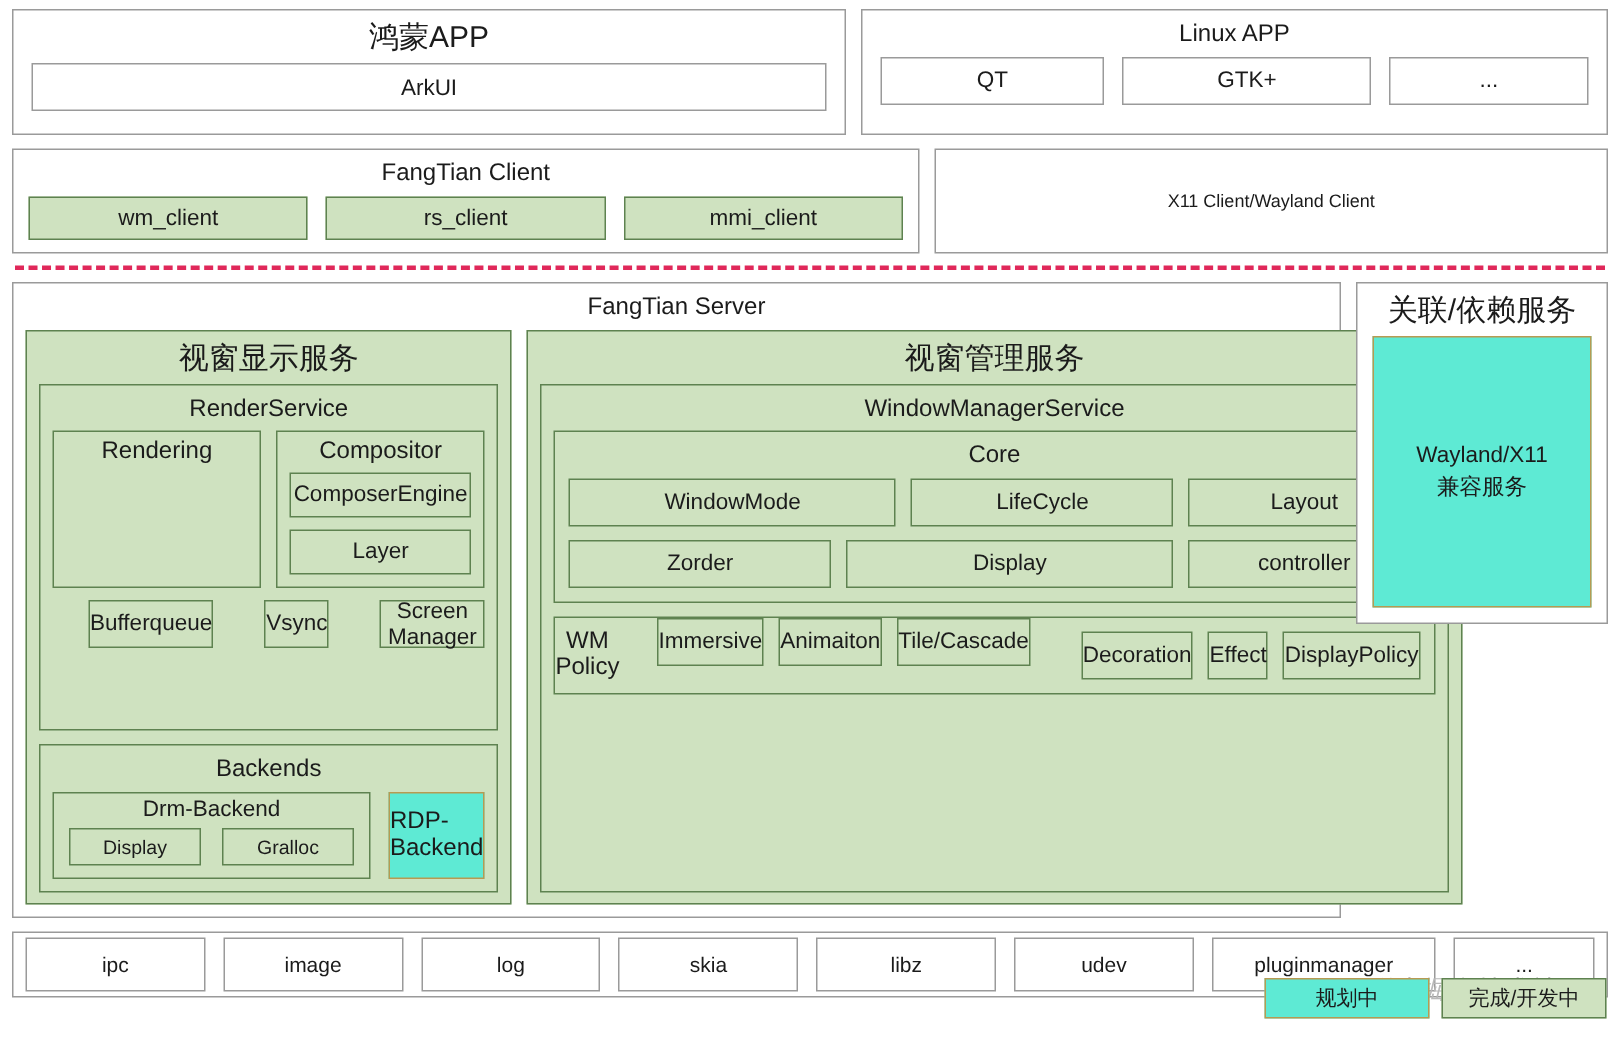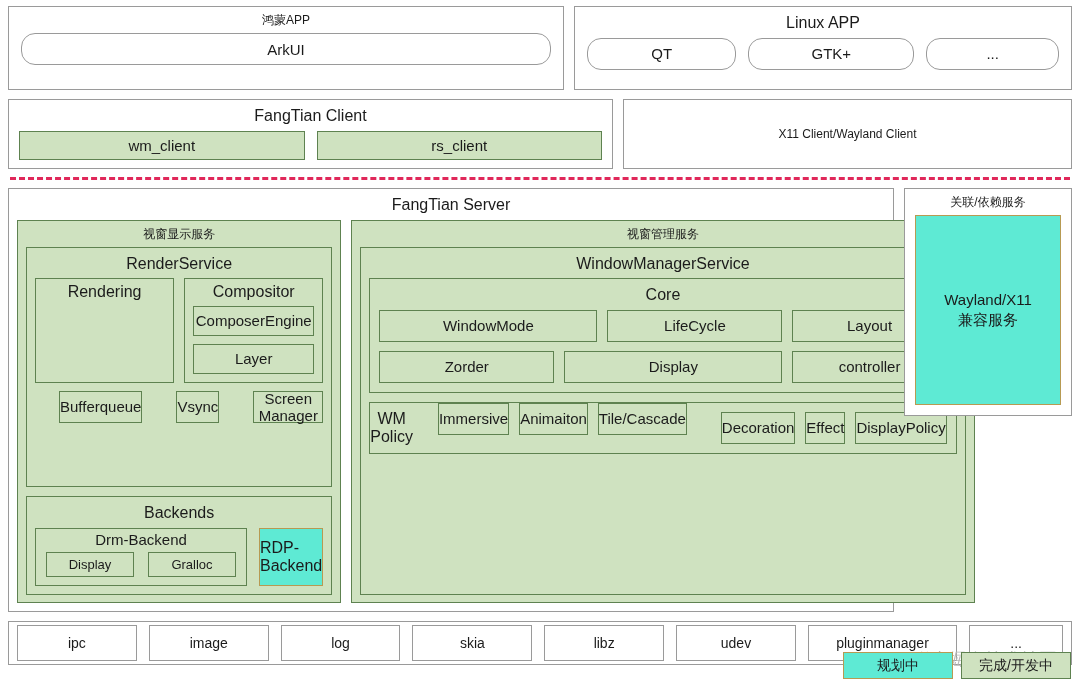--- a/index.html
+++ b/index.html
@@ -9,29 +9,29 @@
     color:#1b1b1b;overflow:hidden;position:relative;
   }
   .page{position:relative;width:1080px;height:699px;box-sizing:border-box;padding:6px 8px 0 8px;}
 
   
   .wbox{background:#ffffff;border:1.5px solid #9a9a9a;box-sizing:border-box;}
   .gbox{background:#cfe2c0;border:1.5px solid #5e8250;box-sizing:border-box;}
   .ybox{background:#5eead4;border:1.5px solid #b79a52;box-sizing:border-box;}
 
   .title{text-align:center;font-size:16px;line-height:1.1;padding:7px 0 6px 0;}
-  .title-cn{text-align:center;font-size:12px;line-height:1.1;padding:7px 0 6px 0;}
+  .title-cn{text-align:center;font-size:20px;line-height:1.1;padding:7px 0 6px 0;}
   .cell{display:flex;align-items:center;justify-content:center;text-align:center;font-size:15px;box-sizing:border-box;}
 
   
   .row1{display:flex;gap:10px;height:84px;}
   .app-harmony{width:556px;display:flex;flex-direction:column;padding:0;}
   .app-linux{flex:1;display:flex;flex-direction:column;}
   .app-body{display:flex;gap:12px;padding:0 12px 10px 12px;flex:1;}
-  .app-body > .wbox{height:32px;border-radius:14px;}
+  .app-body > .wbox{height:32px;}
 
   
   .row2{display:flex;gap:10px;height:70px;margin-top:9px;}
   .ft-client{width:605px;display:flex;flex-direction:column;}
   .ft-client-body{display:flex;gap:12px;padding:0 10px 9px 10px;}
   .ft-client-body > .gbox{flex:1;height:29px;}
   .x11-client{flex:1;display:flex;align-items:center;justify-content:center;font-size:12px;}
 
   
   .divider{height:0;border-top:3px dashed #e0285a;margin:8px 2px 8px 2px;}
@@ -119,20 +119,21 @@
 
   </div>
 
   <div class="row2">
 
     <div class="wbox ft-client">
       <div class="title">FangTian Client</div>
       <div class="ft-client-body">
         <div class="gbox cell">wm_client</div>
         <div class="gbox cell">rs_client</div>
+        <div class="gbox cell">mmi_client</div>
       </div>
     </div>
 
     <div class="wbox x11-client">
       <span>X11 Client/Wayland Client</span>
     </div>
 
   </div>
 
   <div class="divider"></div>

